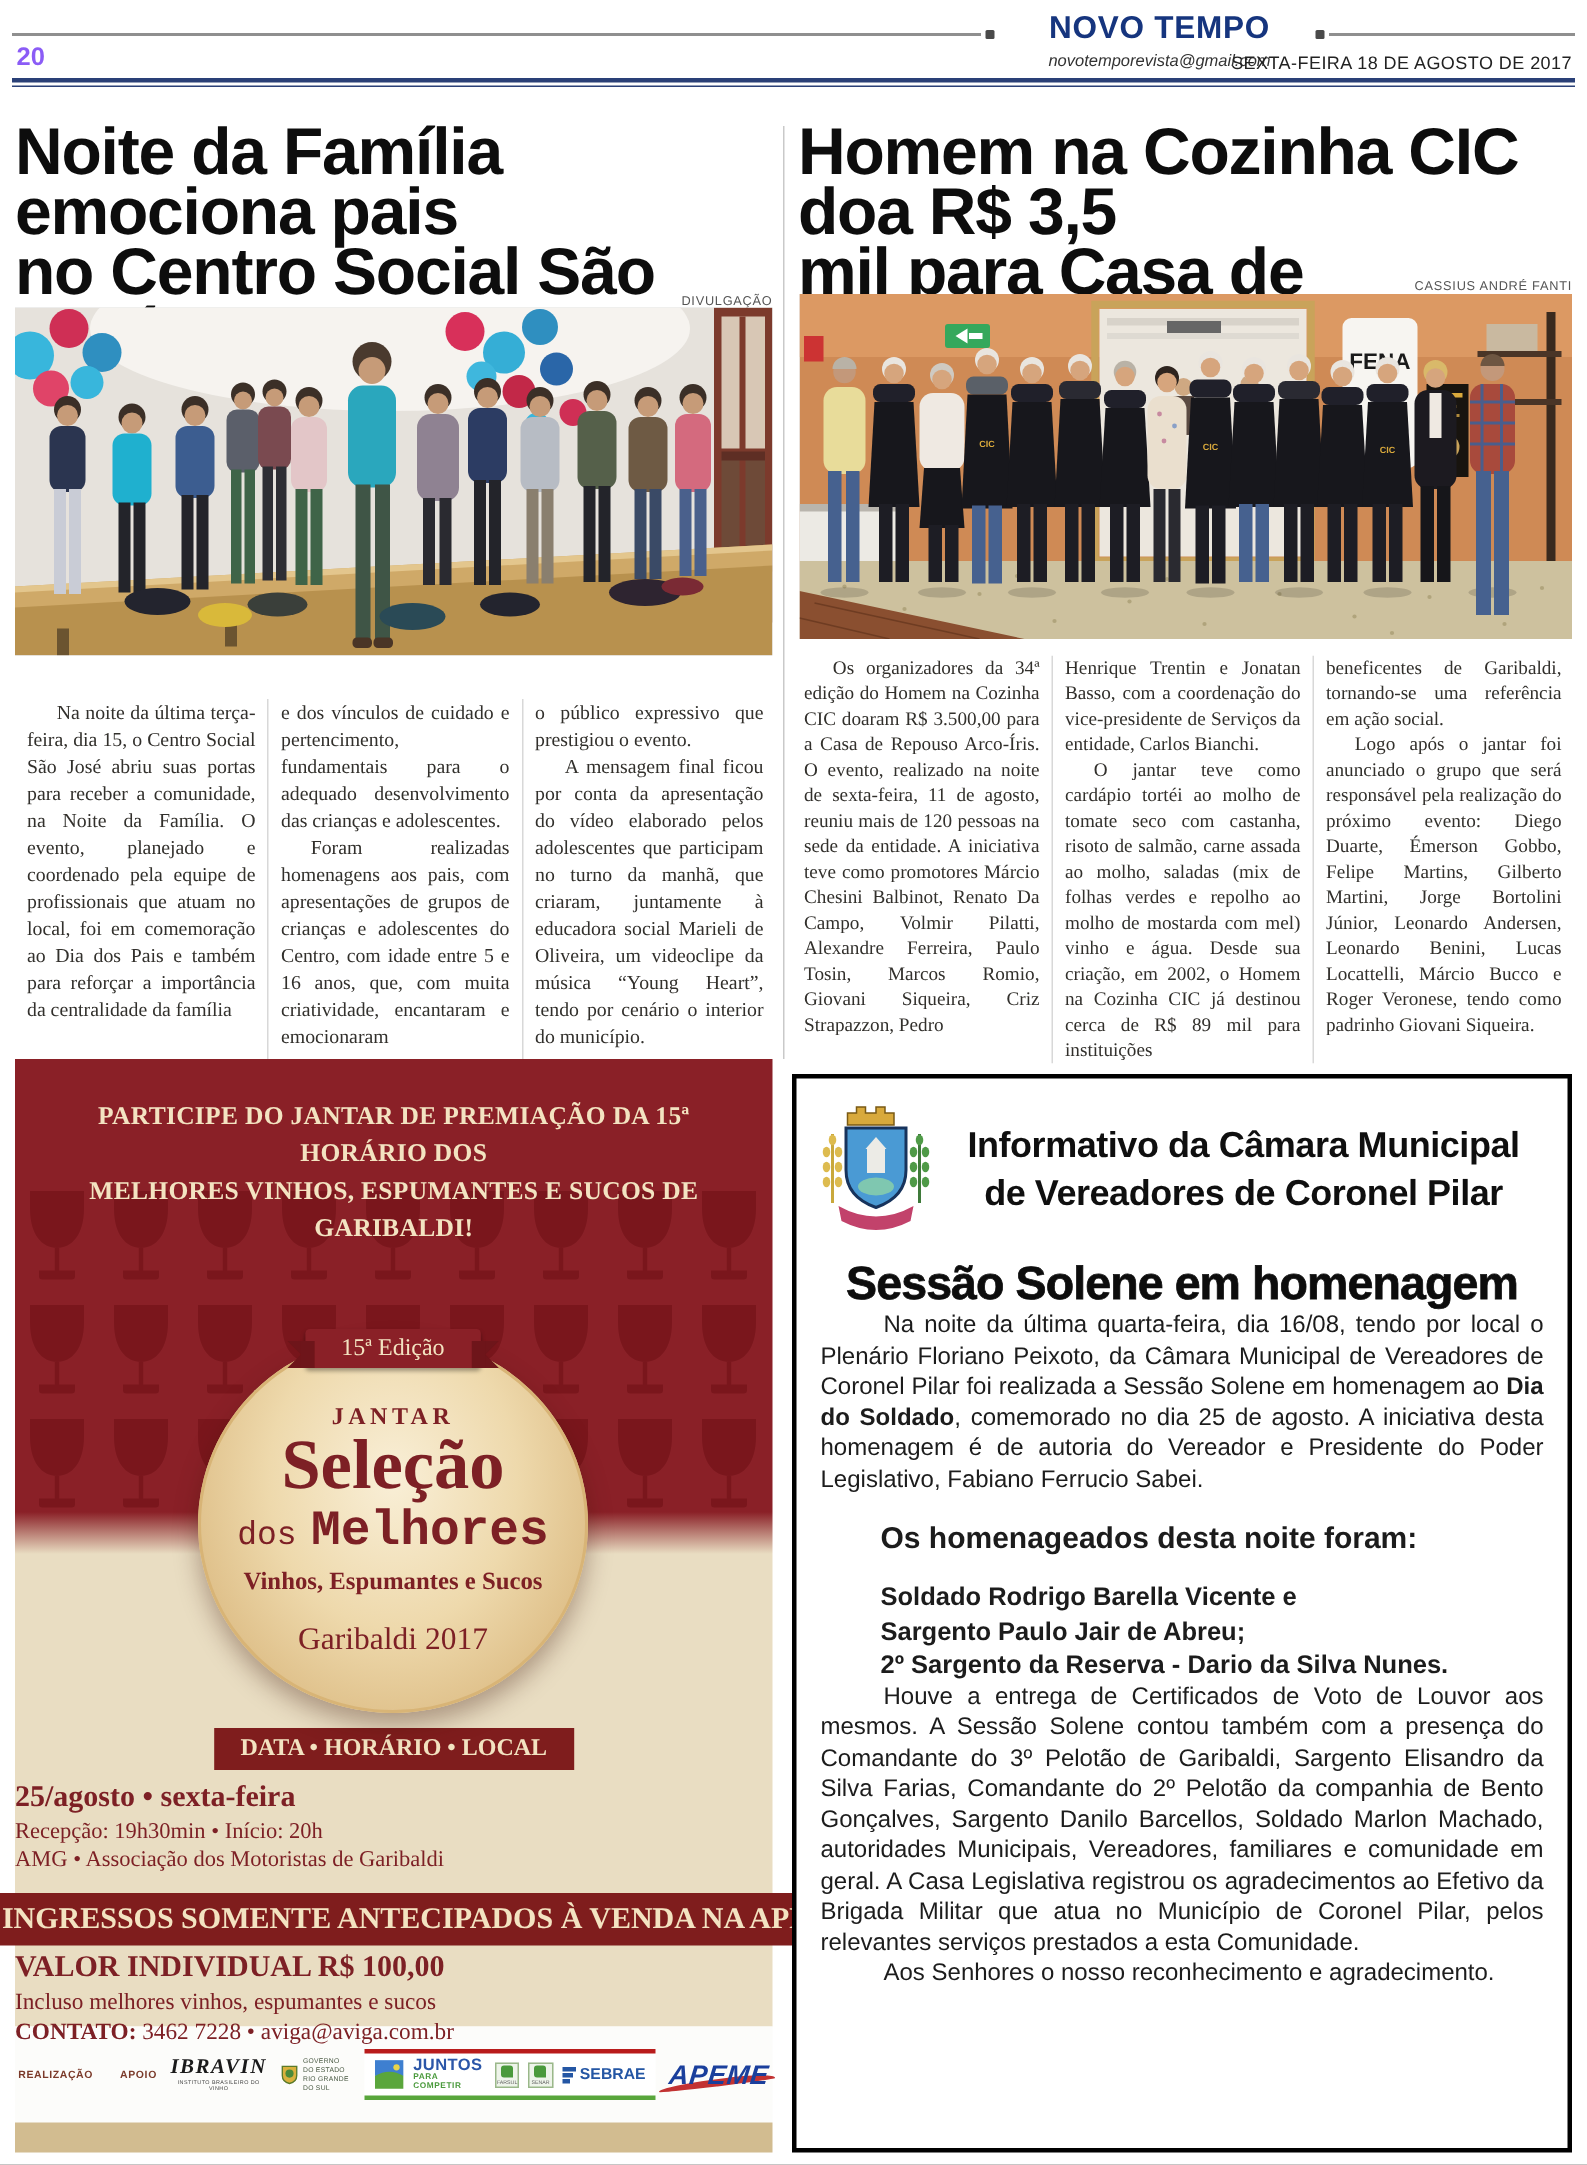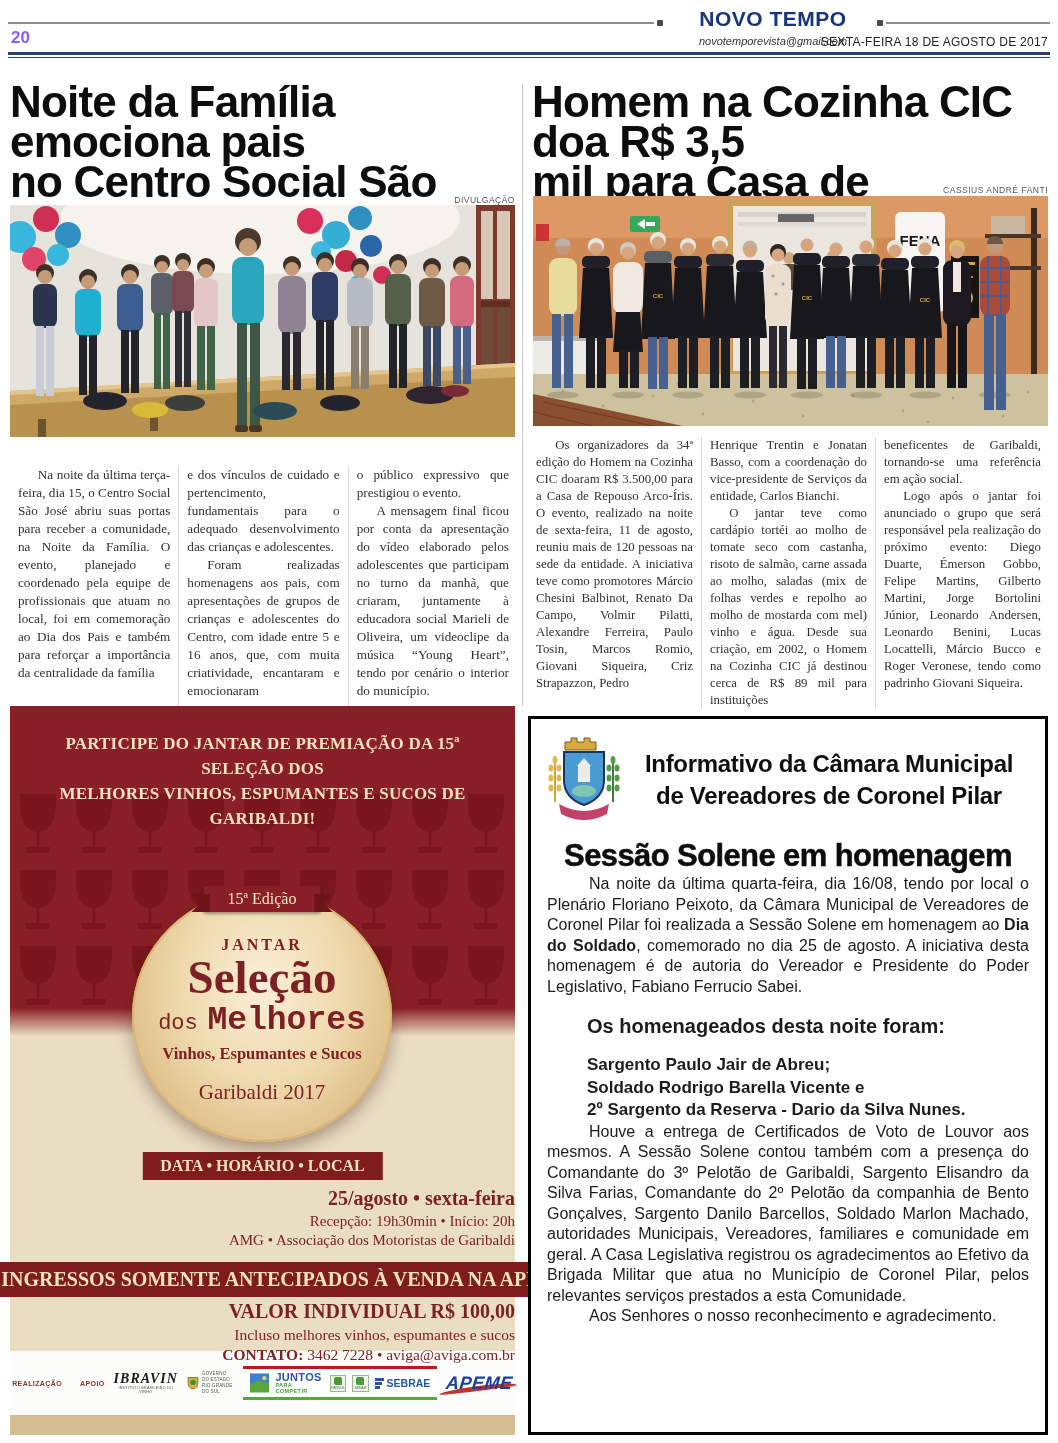--- a/index.html
+++ b/index.html
@@ -73,21 +73,21 @@
   .m-dosmel{color:#7d2025;font-family:Liberation Mono, monospace;line-height:1;margin-top:2px;}
   .m-dos{font-size:22px;} .m-mel{font-size:33px;font-weight:bold;}
   .m-vinhos{margin-top:7px;font-family:"Liberation Serif",serif;font-weight:bold;
             font-size:16.5px;color:#7d2025;}
   .m-year{margin-top:16px;font-family:"Liberation Serif",serif;font-size:21px;color:#7d2025;}
   .ad-badge{position:absolute;left:50%;transform:translateX(-50%);background:#7f1d1d;
             color:#f3e3c1;font-family:"Liberation Serif",serif;font-weight:bold;
             white-space:nowrap;text-align:center;}
   .badge-schedule{top:446px;font-size:16px;padding:5px 18px;}
   .badge-tickets{top:556px;font-size:20px;padding:6px 15px;margin-left:24px;}
-  .ad-line{position:absolute;left:0;right:0;text-align:right;color:#7d2025;
+  .ad-line{position:absolute;left:0;right:0;text-align:left;color:#7d2025;
            font-family:"Liberation Serif",serif;}
   .l-date{top:481px;font-size:20px;font-weight:bold;}
   .l-recep{top:507px;font-size:15px;}
   .l-venue{top:526px;font-size:15px;}
   .l-price{top:594px;font-size:20px;font-weight:bold;}
   .l-incl{top:620px;font-size:15.5px;}
   .l-contact{top:640px;font-size:15.5px;}
   .l-contact b{font-weight:bold;}
 
   .logos{position:absolute;left:0;right:0;top:645px;height:64px;display:flex;
@@ -532,21 +532,21 @@
       <defs>
         <pattern id="wg" width="56" height="76" patternUnits="userSpaceOnUse">
           <path fill="#781категор61c" d=""></path>
           <path d="M10 4 H46 V16 C46 33 38 42 28 42 C18 42 10 33 10 16 Z M26.5 42 h3 v15 h-3 Z M16 57 h24 v4 a2 2 0 0 1 -2 2 H18 a2 2 0 0 1 -2 -2 Z" fill="#7a161c"></path>
         </pattern>
       </defs>
       <rect width="505" height="220" fill="url(#wg)"></rect>
     </svg>
 
     <div class="ad-headline">
-      <div>PARTICIPE DO JANTAR DE PREMIAÇÃO DA 15ª SELEÇÃO DOS</div>
+      <div>PARTICIPE DO JANTAR DE PREMIAÇÃO DA 15ª HORÁRIO DOS</div>
       <div>MELHORES VINHOS, ESPUMANTES E SUCOS DE GARIBALDI!</div>
     </div>
 
     <div class="medallion">
       <div class="ribbon">15ª Edição</div>
       <div class="m-jantar">JANTAR</div>
       <div class="m-selecao">Seleção</div>
       <div class="m-dosmel">
         <span class="m-dos">dos</span>
         <span class="m-mel">Melhores</span>
@@ -662,22 +662,22 @@
 
     <div class="inf-headline">
       <div>Sessão Solene em homenagem</div>
     </div>
 
     <p class="ind inf-p1"><span>Na noite da última quarta-feira, dia 16/08, tendo por local o Plenário Floriano Peixoto, da Câmara Municipal de Vereadores de Coronel Pilar foi realizada a Sessão Solene em homenagem ao </span><b>Dia do Soldado</b><span>, comemorado no dia 25 de agosto. A iniciativa desta homenagem é de autoria do Vereador e Presidente do Poder Legislativo, Fabiano Ferrucio Sabei.</span></p>
 
     <div class="inf-sub">Os homenageados desta noite foram:</div>
 
     <div class="inf-hon">
+      <div>Soldado Rodrigo Barella Vicente e</div>
       <div>Sargento Paulo Jair de Abreu;</div>
-      <div>Soldado Rodrigo Barella Vicente e</div>
       <div>2º Sargento da Reserva - Dario da Silva Nunes.</div>
     </div>
 
     <p class="ind inf-p2">Houve a entrega de Certificados de Voto de Louvor aos mesmos. A Sessão Solene contou também com a presença do Comandante do 3º Pelotão de Garibaldi, Sargento Elisandro da Silva Farias, Comandante do 2º Pelotão da companhia de Bento Gonçalves, Sargento Danilo Barcellos, Soldado Marlon Machado, autoridades Municipais, Vereadores, familiares e comunidade em geral. A Casa Legislativa registrou os agradecimentos ao Efetivo da Brigada Militar que atua no Município de Coronel Pilar, pelos relevantes serviços prestados a esta Comunidade.</p>
     <p class="ind inf-p3">Aos Senhores o nosso reconhecimento e agradecimento.</p>
   </div>
 
 </div>
 
 </body></html>

